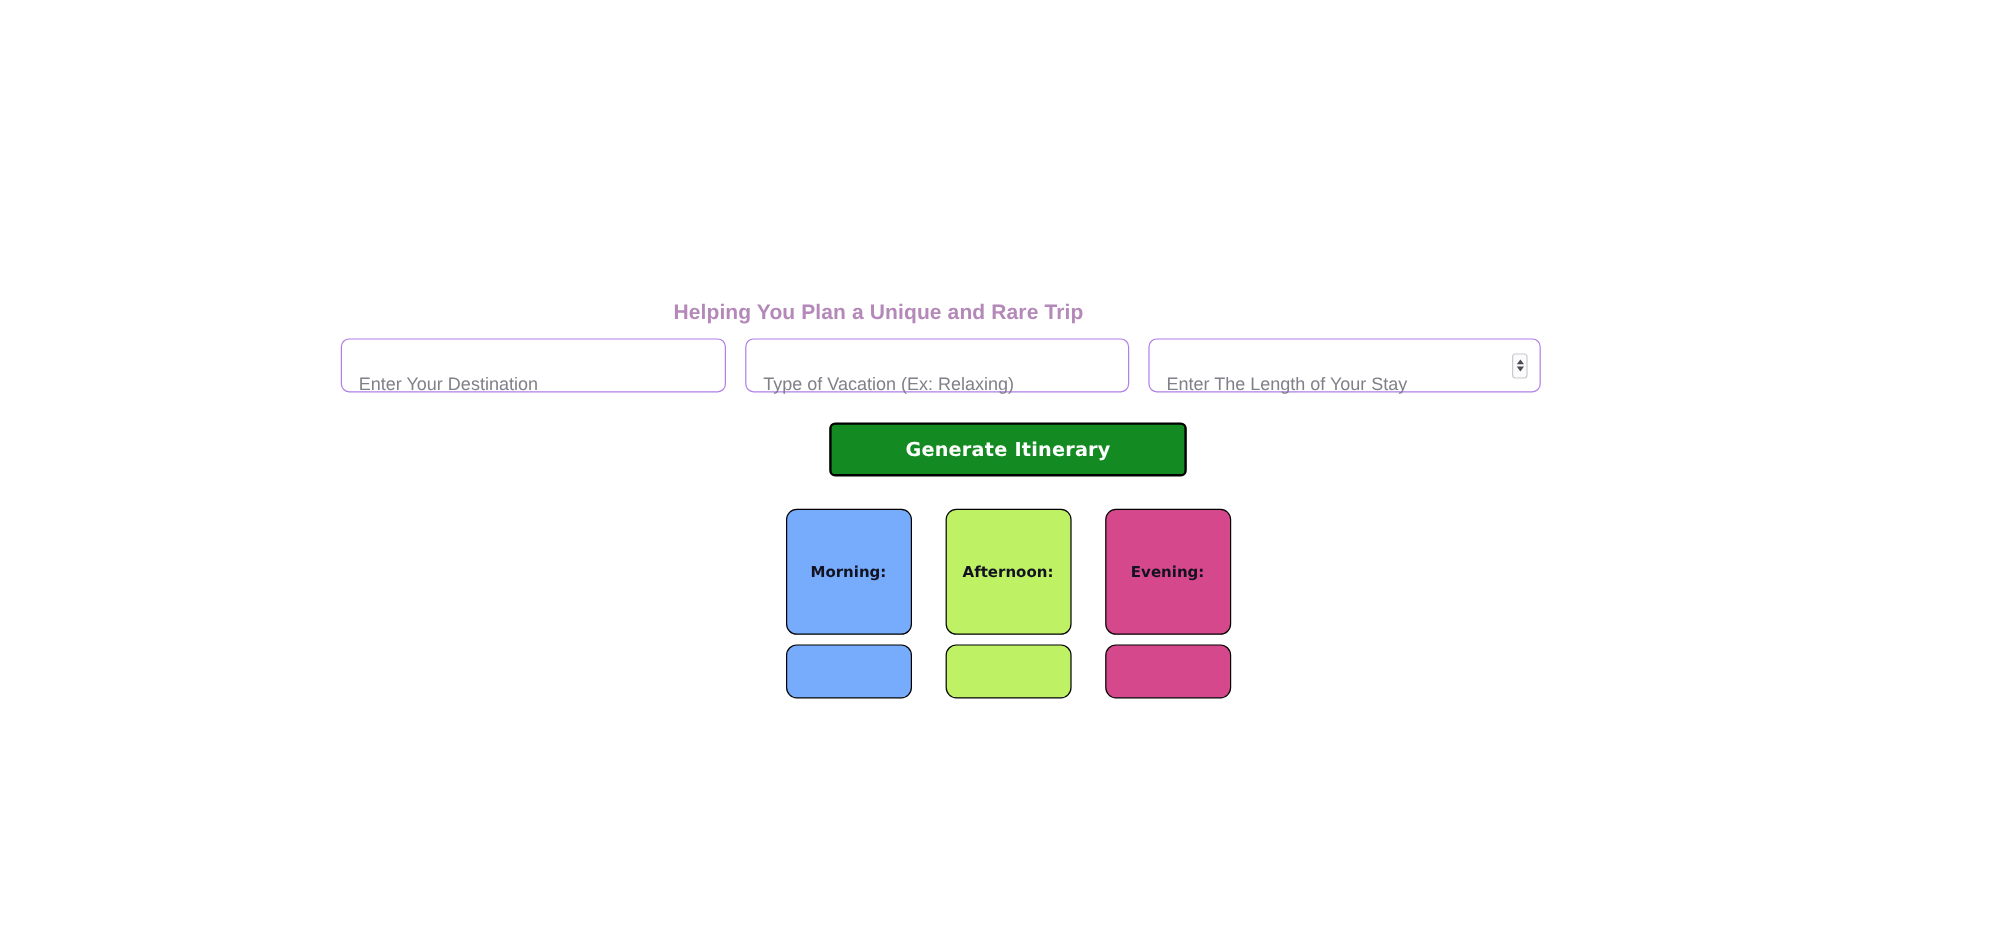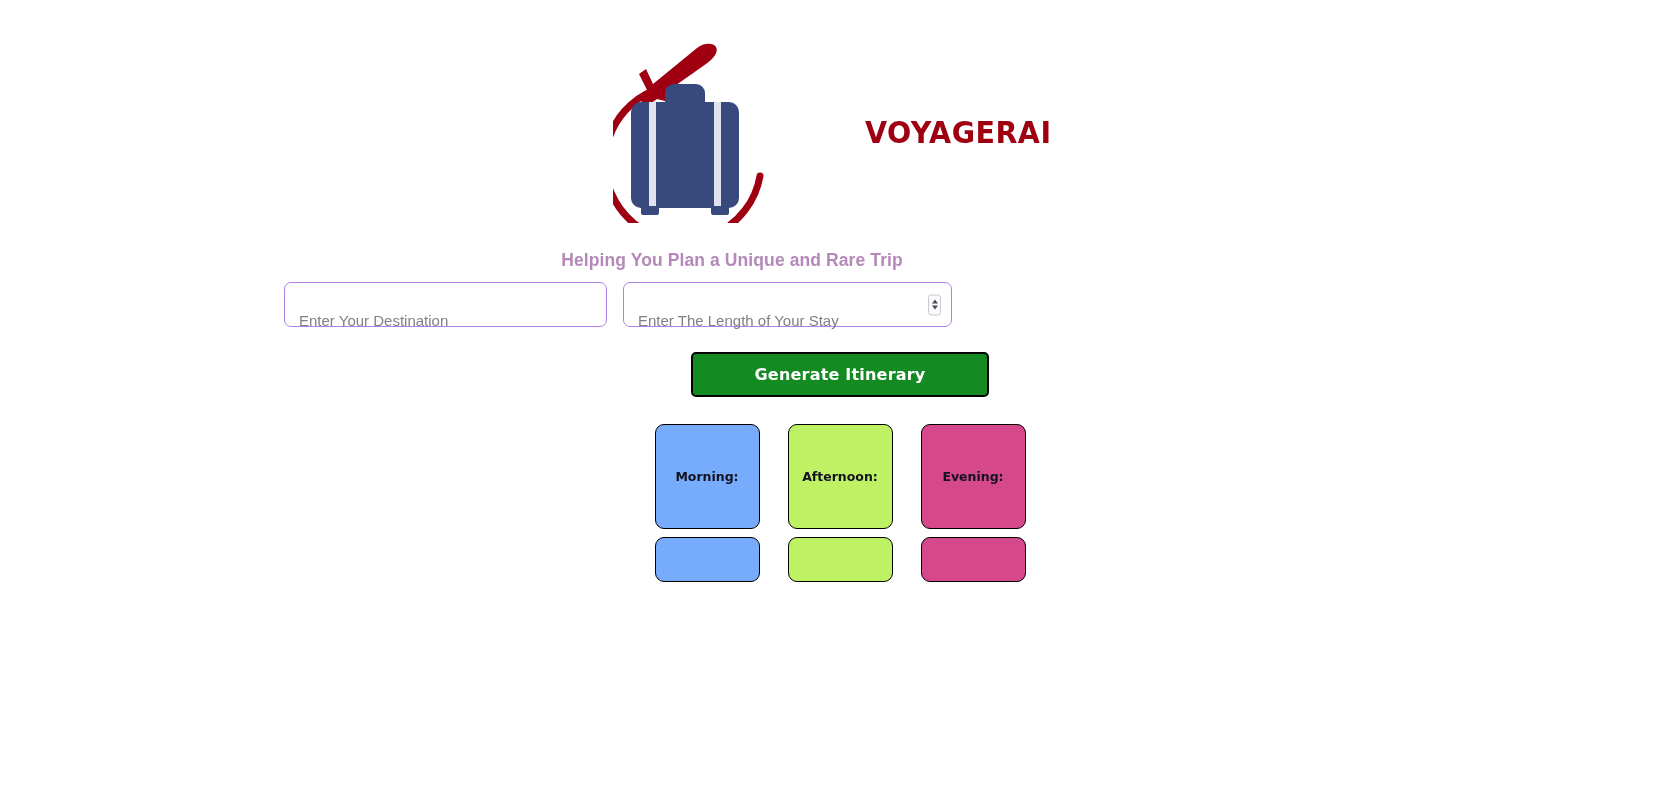--- a/index.html
+++ b/index.html
@@ -244,57 +244,32 @@
     justify-content: center;
     padding: 0 14px;
     color: #3f3f48;
   }
 </style>
 </head>
 <body>
 
 <div class="page">
 
-  <div class="logo-block">
-    <div class="logo-inner">
-      <div class="logo-mark">
-        <svg width="250" height="185" viewBox="0 0 250 185" xmlns="http://www.w3.org/2000/svg">
-
-          <path d="M 42 52 A 78 78 0 1 0 147 138" fill="none" stroke="#9e0011" stroke-width="7" stroke-linecap="round"></path>
-
-          <g fill="#9e0011" transform="translate(18,0)">
-            <path d="M 22 46 L 66 10 C 72 5 82 4 85 9 C 88 14 82 21 75 26 L 38 52 L 52 60 L 46 66 L 26 61 L 16 68 L 10 63 L 16 52 L 8 36 L 15 31 Z"></path>
-          </g>
-
-          <g transform="translate(0,0)">
-
-            <rect x="52" y="46" width="40" height="30" rx="9" fill="#38497e"></rect>
-
-            <rect x="18" y="64" width="108" height="106" rx="10" fill="#38497e"></rect>
-
-            <rect x="36" y="64" width="7" height="106" fill="#dfe3ef"></rect>
-            <rect x="101" y="64" width="7" height="106" fill="#dfe3ef"></rect>
-
-            <rect x="28" y="168" width="18" height="9" rx="2" fill="#38497e"></rect>
-            <rect x="98" y="168" width="18" height="9" rx="2" fill="#38497e"></rect>
-          </g>
-        </svg>
-      </div>
-      <div class="logo-word">VOYAGERAI</div>
-    </div>
-  </div>
 
   <div class="tagline">Helping You Plan a Unique and Rare Trip</div>
 
   <div class="inputs-row">
 
     <div class="field dest">
       <input type="text" placeholder="Enter Your Destination" style="">
     </div>
 
+    <div class="field vac">
+      <input type="text" placeholder="Type of Vacation (Ex: Relaxing)" style="">
+    </div>
 
     <div class="field len">
       <input type="number" placeholder="Enter The Length of Your Stay" style="">
       <div class="spinner">
         <span class="arw up"></span>
         <span class="arw down"></span>
       </div>
     </div>
 
   </div>

